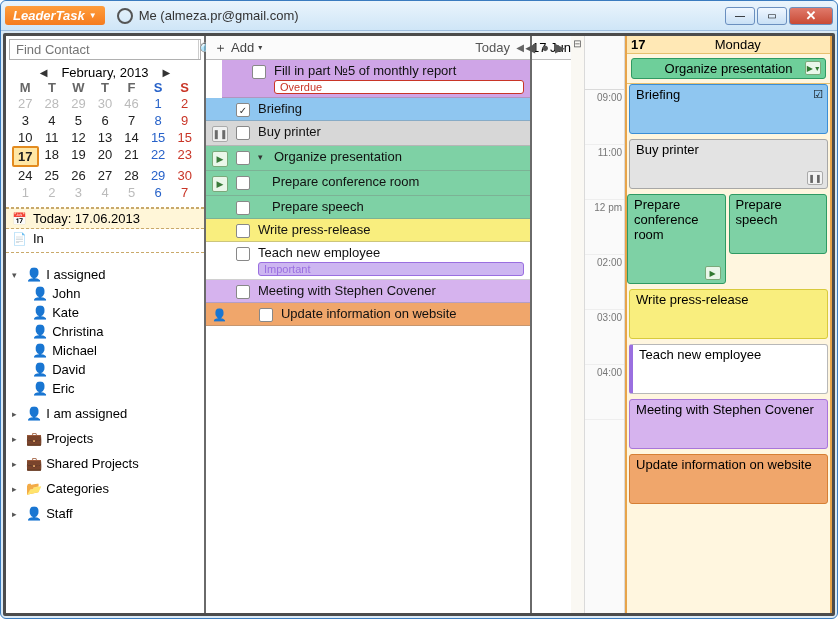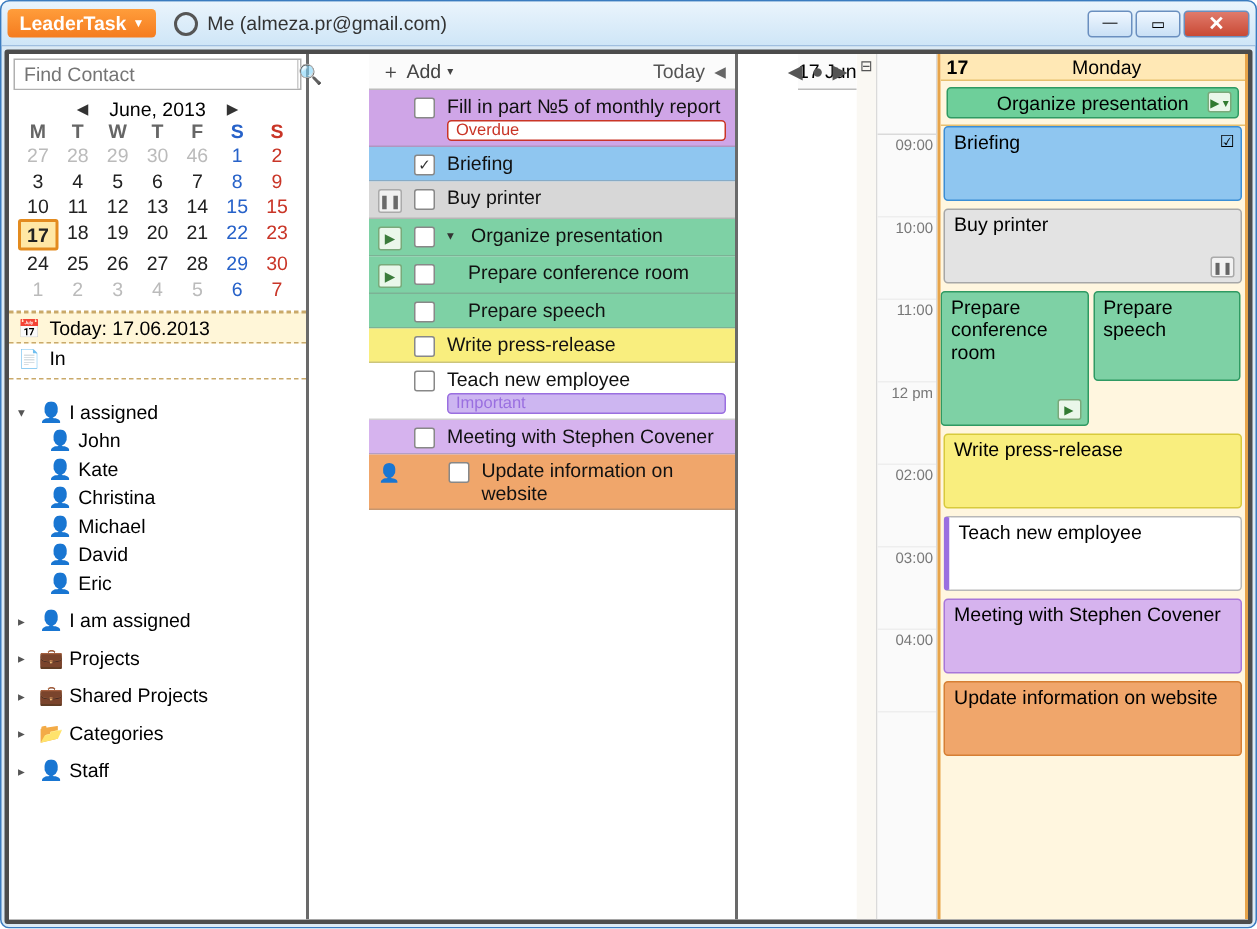--- a/index.html
+++ b/index.html
@@ -1,26 +1,26 @@
 <!DOCTYPE html>
 <html><head>
 <meta charset="utf-8">
 <style>
 * { box-sizing: border-box; margin: 0; padding: 0; font-family: "Segoe UI", Tahoma, sans-serif; font-size: 13px; }
 html, body { width: 838px; height: 619px; overflow: hidden; }
 .window { width: 838px; height: 619px; background: #dbeaf5; border: 1px solid #3a7bbf; border-radius: 6px; display: flex; flex-direction: column; }
 .titlebar { height: 30px; display: flex; align-items: center; background: linear-gradient(#eaf4fc,#cfe6f7); border-bottom: 1px solid #a0bfe0; padding: 0 4px; border-radius: 6px 6px 0 0; }
-.app-btn { background: linear-gradient(#ff9d3b,#f57c1f); color: #fff; padding: 2px 8px; border-radius: 3px; font-weight: bold; display: flex; align-items: center; gap: 4px; margin-right: 12px; cursor: pointer; }
+.app-btn { background: linear-gradient(#ff9d3b,#f57c1f); color: #fff; padding: 2px 8px; border-radius: 3px; font-weight: bold; display: flex; align-items: center; gap: 4px; margin-right: 12px; cursor: pointer; font-style: italic; }
 .app-btn .tri { font-size: 8px; }
 .me { display: flex; align-items: center; gap: 6px; color: #333; cursor: pointer; }
 .sync-icon { width: 16px; height: 16px; border: 2px solid #555; border-radius: 50%; position: relative; }
 .win-ctrls { margin-left: auto; display: flex; gap: 2px; }
 .win-btn { width: 30px; height: 18px; border: 1px solid #6a8fbf; border-radius: 3px; background: linear-gradient(#f0f7ff,#c9e0f5); display: flex; align-items: center; justify-content: center; font-size: 10px; cursor: pointer; }
 .win-btn.close { background: linear-gradient(#e07a6b,#c94a35); color: #fff; width: 44px; font-size: 13px; font-weight: bold; }
-.body { flex: 1; display: flex; border: 3px solid #4c4c4c; margin: 2px; background: #fff; border-radius: 2px; overflow: hidden; gap: 40px; }
+.body { flex: 1; display: flex; border: 3px solid #4c4c4c; margin: 2px; background: #fff; border-radius: 2px; overflow: hidden; }
 .sidebar { width: 200px; border-right: 2px solid #6a6a6a; display: flex; flex-direction: column; background: #fff; }
 .searchbar { display: flex; border: 1px solid #b0b0b0; margin: 3px; }
 .searchbar input { flex: 1; border: none; padding: 2px 6px; outline: none; }
 .searchbar .sbtn { width: 22px; display: flex; align-items: center; justify-content: center; color: #666; cursor: pointer; border-left: 1px solid #ccc; }
 .cal { border-bottom: 1px dashed #c9a96a; padding: 2px 6px 6px; }
 .cal-head { display: flex; justify-content: center; align-items: center; gap: 14px; }
 .cal-head .nav { cursor: pointer; color: #333; font-size: 10px; }
 .cal-grid { display: grid; grid-template-columns: repeat(7, 1fr); text-align: center; font-size: 12px; }
 .cal-grid .dow { color: #666; font-weight: bold; }
 .cal-grid .dow.sat { color: #2762c9; }
@@ -104,21 +104,21 @@
       <div class="searchbar">
         <input placeholder="Find Contact" style="">
         <div class="sbtn">
             <span>🔍</span>
           </div>
       </div>
 
       <div class="cal">
         <div class="cal-head">
           <span class="nav">◀</span>
-          <span>June, 2013</span>
+          <span>February, 2013</span>
           <span class="nav">▶</span>
         </div>
         <div class="cal-grid" id="cal-grid">
             <div class="dow">M</div>
             <div class="dow">T</div>
             <div class="dow">W</div>
             <div class="dow">T</div>
             <div class="dow">F</div>
             <div class="dow sat">S</div>
             <div class="dow sun">S</div>
@@ -241,21 +241,21 @@
       <div class="mid-head">
         <div class="add-btn">
           <span>＋</span>
           <span>Add</span>
           <span style="font-size:8px">▾</span>
         </div>
         <div class="mid-title">Today</div>
         <div class="mid-nav">◀</div>
       </div>
       <div class="tasklist" id="tasklist">
-          <div class="task" style="background: rgb(207, 165, 231);">
+          <div class="task" style="background: rgb(207, 165, 231); margin-left: 16px;">
             <span style="width:16px"></span>
             <span class="cb"></span>
             <div class="txt-wrap">
               <span class="txt">Fill in part №5 of monthly report</span>
               <span class="badge" style="color:#c93527;border-color:#c93527;background:#fff">Overdue</span>
             </div>
           </div>
           <div class="task" style="background: rgb(143, 198, 240);">
             <span style="width:16px"></span>
             <span class="cb">✓</span>
@@ -332,21 +332,20 @@
           <span>◀</span>
           <span>●</span>
           <span>▶</span>
         </div>
       </div>
       <div class="r-body">
         <div class="collapse-col">⊟</div>
         <div class="timeline" id="timeline">
             <div class="tl-top"></div>
             <div class="tl-row">09:00</div>
-            <div class="tl-row">10:00</div>
             <div class="tl-row">11:00</div>
             <div class="tl-row">12 pm</div>
             <div class="tl-row">02:00</div>
             <div class="tl-row">03:00</div>
             <div class="tl-row">04:00</div>
           </div>
         <div class="daycol">
           <div class="dayhead">
             <span>17</span>
             <span class="dlbl">Monday</span>

